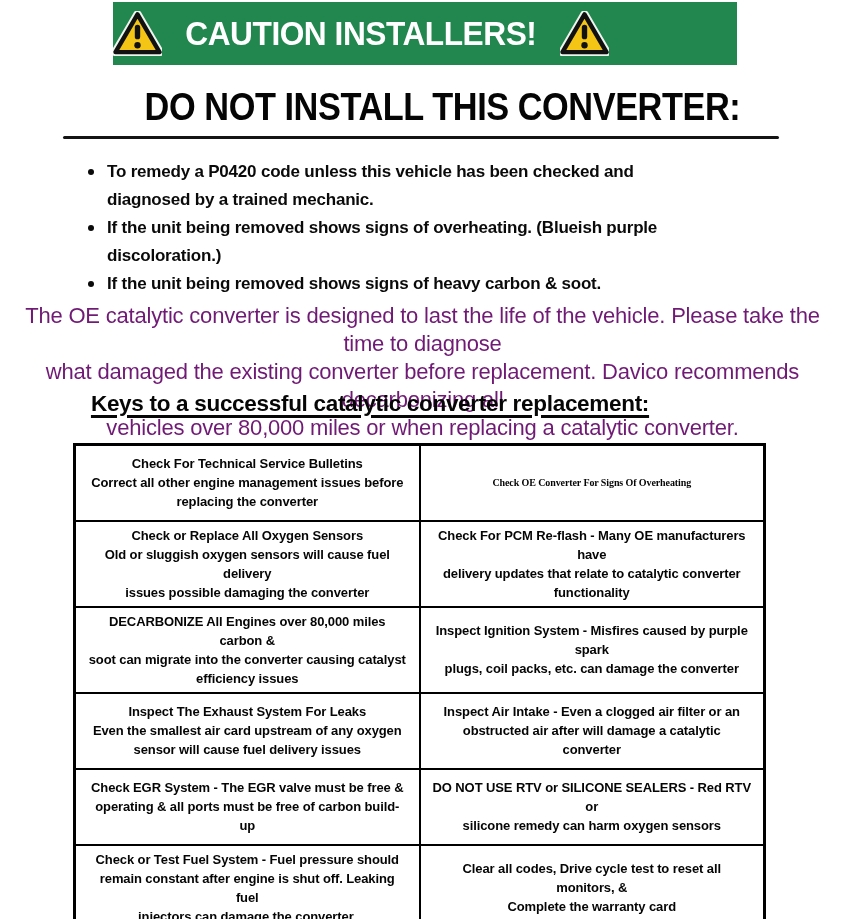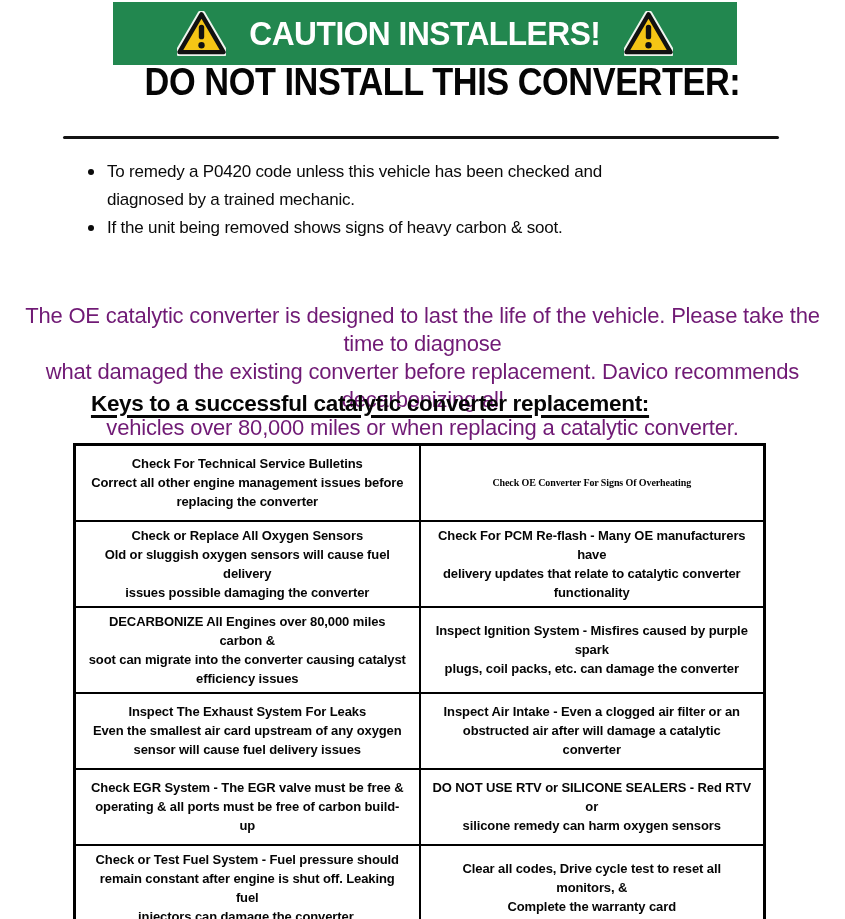--- a/index.html
+++ b/index.html
@@ -10,53 +10,53 @@
     color: #0b0b0b;
     overflow: hidden;
   }
   .page { width: 845px; height: 919px; position: relative; background: #ffffff; }
 
   
   .banner {
     position: absolute; left: 113px; top: 2px;
     width: 624px; height: 63px;
     background: #22874F;
-    display: flex; align-items: center; justify-content: center;
+    display: flex; align-items: center; 
     gap: 16px;
   }
   .banner-label {
     color: #ffffff; font-weight: bold; font-size: 33px;
     letter-spacing: -0.5px; white-space: nowrap;
     display: inline-block; transform: scaleX(0.96);
   }
   .tri-icon { width: 49px; height: 45px; display: block; }
 
   
-  .headline-wrap { position: absolute; top: 60px; left: 0; width: 845px; text-align: center; padding-left: 40px; }
+  .headline-wrap { position: absolute; top: 85px; left: 0; width: 845px; text-align: center; padding-left: 40px; }
   .headline {
     display: inline-block; font-weight: bold; font-size: 39px;
     letter-spacing: -0.5px; white-space: nowrap;
     transform: scaleX(0.88); transform-origin: center;
     color: #050505;
   }
 
   
   .divider {
     position: absolute; top: 136px; left: 63px; width: 716px; height: 3px;
     background: #141414; border-radius: 2px;
   }
 
   
   .warning-list {
     position: absolute; top: 158px; left: 86px; width: 680px;
     list-style: none;
   }
   .warning-list li {
     position: relative; padding-left: 21px;
-    font-weight: normal; font-size: 17px; line-height: 28px;
+    font-weight: bold; font-size: 17px; line-height: 28px;
     letter-spacing: -0.2px; white-space: pre-line;
     color: #0a0a0a;
   }
   .warning-list li::before {
     content: ""; position: absolute; left: 2px; top: 11px;
     width: 6px; height: 6px; border-radius: 50%; background: #0a0a0a;
   }
 
   
   .advisory {
@@ -115,20 +115,22 @@
 
   <div class="headline-wrap">
     <h1 class="headline">DO NOT INSTALL THIS CONVERTER:</h1>
   </div>
 
   <div class="divider"></div>
 
   <ul class="warning-list">
     <li>To remedy a P0420 code unless this vehicle has been checked and
 diagnosed by a trained mechanic.</li>
+    <li>If the unit being removed shows signs of overheating. (Blueish purple
+discoloration.)</li>
     <li>If the unit being removed shows signs of heavy carbon &amp; soot.</li>
   </ul>
 
   <p class="advisory">The OE catalytic converter is designed to last the life of the vehicle. Please take the time to diagnose
 what damaged the existing converter before replacement. Davico recommends decarbonizing all
 vehicles over 80,000 miles or when replacing a catalytic converter.</p>
 
   <div class="keys-heading-wrap">
     <h2 class="keys-heading">Keys to a successful catalytic converter replacement:</h2>
   </div>

